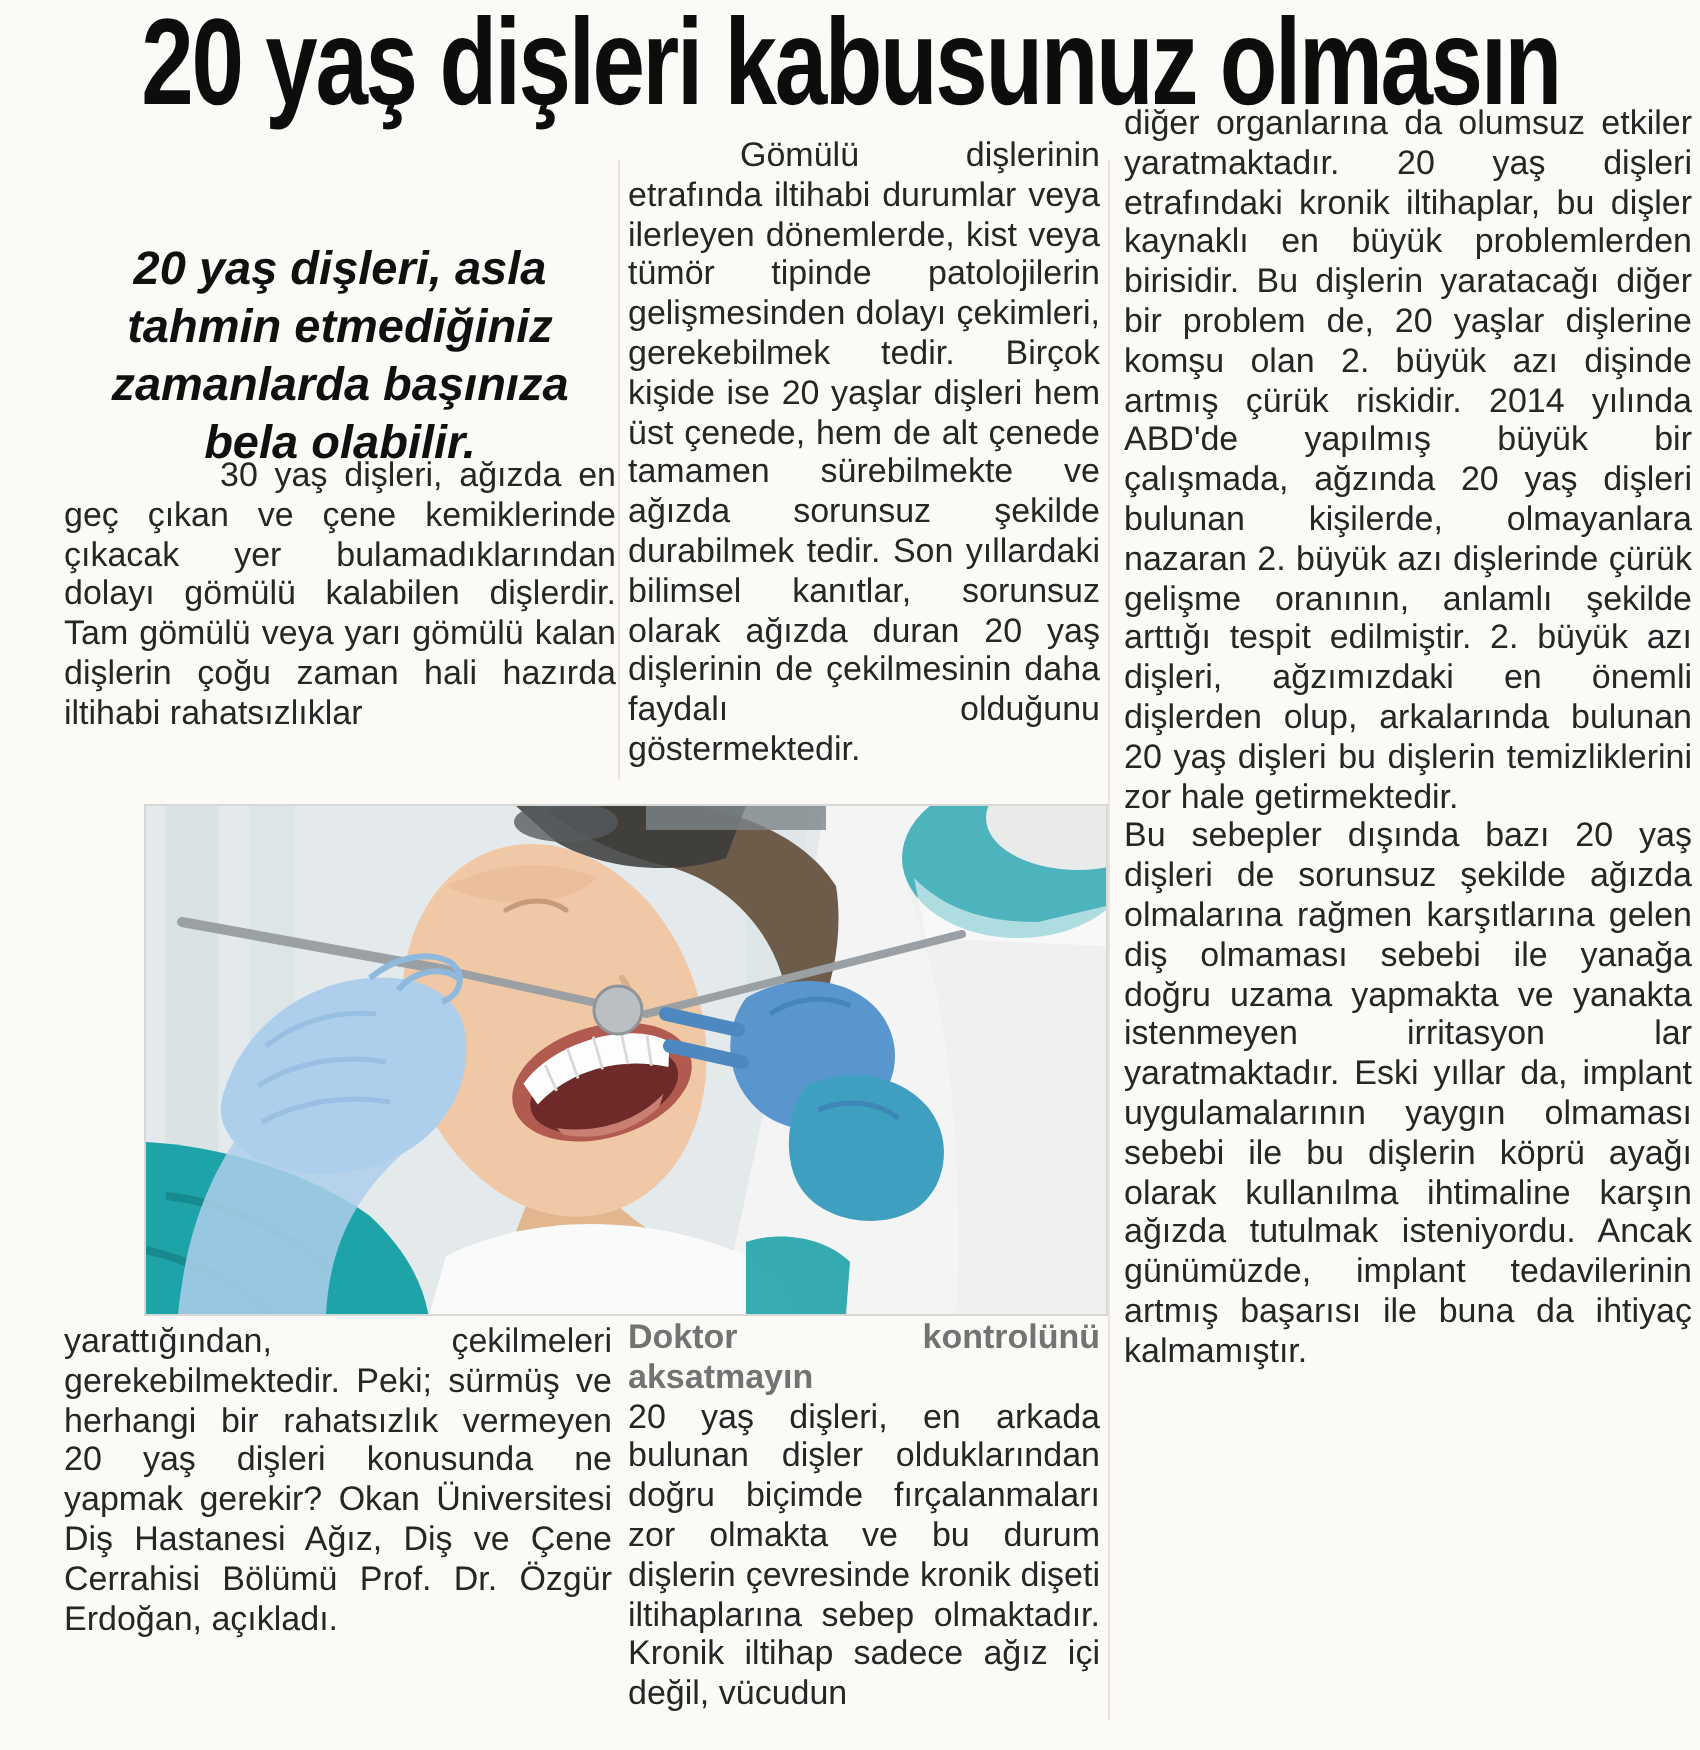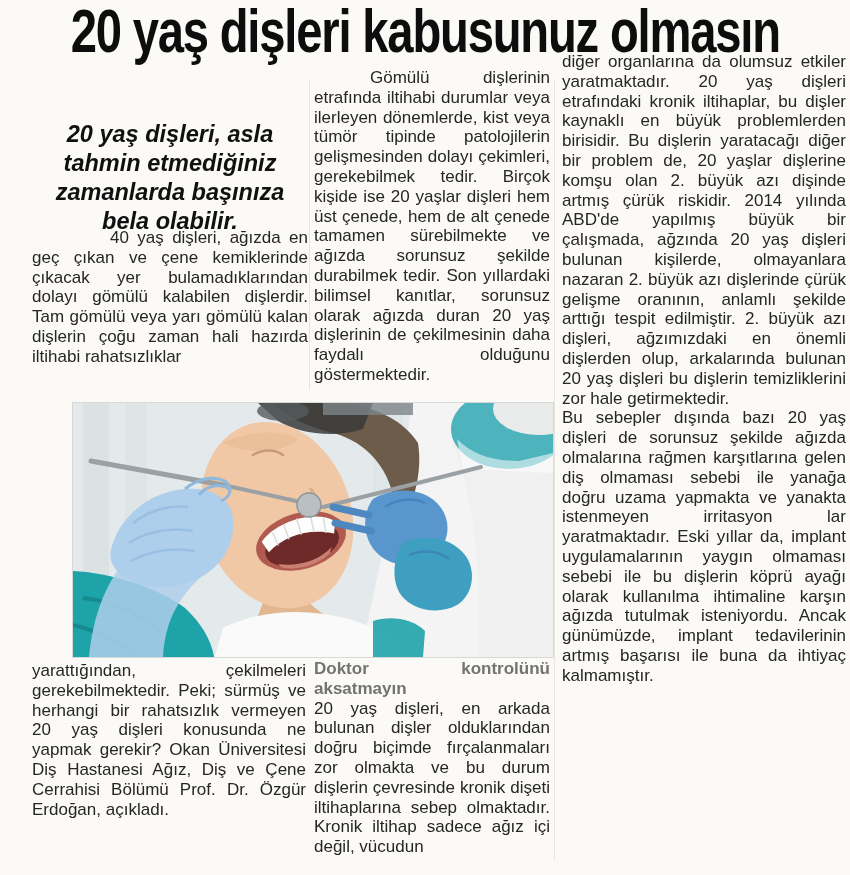--- a/index.html
+++ b/index.html
@@ -58,21 +58,21 @@
   <div class="headline">
     <span>20 yaş dişleri kabusunuz olmasın</span>
   </div>
 
   <div class="rule" style="left:309px;top:80px;height:310px;"></div>
   <div class="rule" style="left:554px;top:80px;height:780px;"></div>
 
   <div class="lede">20 yaş dişleri, asla tahmin etmediğiniz zamanlarda başınıza bela olabilir.</div>
 
   <div class="col left-top">
-    <p>40 yaş dişleri, ağızda en geç çıkan ve çene kemiklerinde çıkacak yer bulamadıklarından dolayı gömülü kalabilen dişlerdir. Tam gömülü veya yarı gömülü kalan dişlerin çoğu zaman hali hazırda iltihabi rahatsızlıklar</p>
+    <p>30 yaş dişleri, ağızda en geç çıkan ve çene kemiklerinde çıkacak yer bulamadıklarından dolayı gömülü kalabilen dişlerdir. Tam gömülü veya yarı gömülü kalan dişlerin çoğu zaman hali hazırda iltihabi rahatsızlıklar</p>
   </div>
 
   <div class="col mid-top">
     <p>Gömülü dişlerinin etrafında iltihabi durumlar veya ilerleyen dönemlerde, kist veya tümör tipinde patolojilerin gelişmesinden dolayı çekimleri, gerekebilmek tedir. Birçok kişide ise 20 yaşlar dişleri hem üst çenede, hem de alt çenede tamamen sürebilmekte ve ağızda sorunsuz şekilde durabilmek tedir. Son yıllardaki bilimsel kanıtlar, sorunsuz olarak ağızda duran 20 yaş dişlerinin de çekilmesinin daha faydalı olduğunu göstermektedir.</p>
   </div>
 
   <div class="col right-col">
     <p>diğer organlarına da olumsuz etkiler yaratmaktadır. 20 yaş dişleri etrafındaki kronik iltihaplar, bu dişler kaynaklı en büyük problemlerden birisidir. Bu dişlerin yaratacağı diğer bir problem de, 20 yaşlar dişlerine komşu olan 2. büyük azı dişinde artmış çürük riskidir. 2014 yılında ABD'de yapılmış büyük bir çalışmada, ağzında 20 yaş dişleri bulunan kişilerde, olmayanlara nazaran 2. büyük azı dişlerinde çürük gelişme oranının, anlamlı şekilde arttığı tespit edilmiştir. 2. büyük azı dişleri, ağzımızdaki en önemli dişlerden olup, arkalarında bulunan 20 yaş dişleri bu dişlerin temizliklerini zor hale getirmektedir.</p>
     <p>Bu sebepler dışında bazı 20 yaş dişleri de sorunsuz şekilde ağızda olmalarına rağmen karşıtlarına gelen diş olmaması sebebi ile yanağa doğru uzama yapmakta ve yanakta istenmeyen irritasyon lar yaratmaktadır. Eski yıllar da, implant uygulamalarının yaygın olmaması sebebi ile bu dişlerin köprü ayağı olarak kullanılma ihtimaline karşın ağızda tutulmak isteniyordu. Ancak günümüzde, implant tedavilerinin artmış başarısı ile buna da ihtiyaç kalmamıştır.</p>
   </div>

